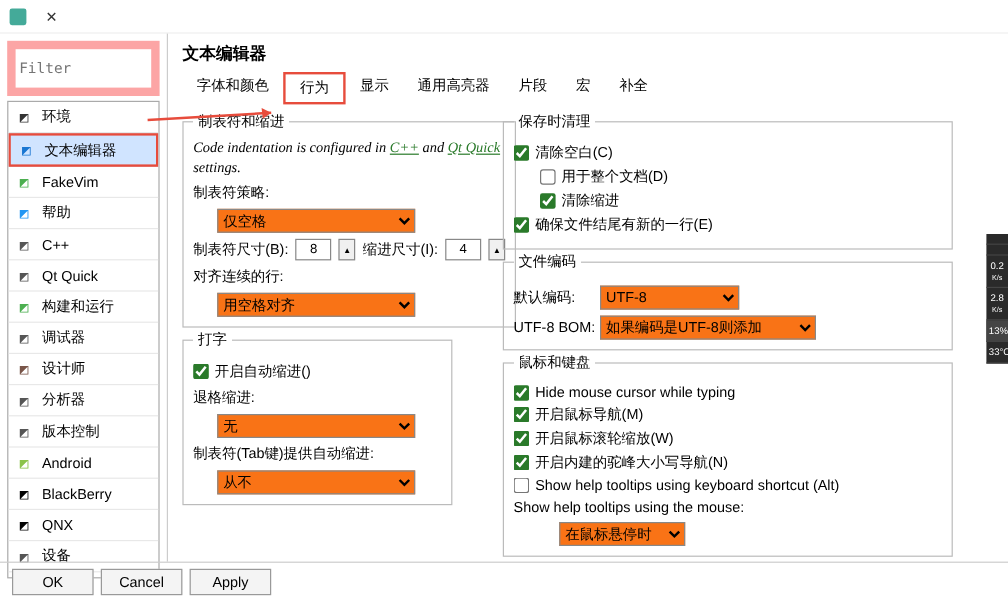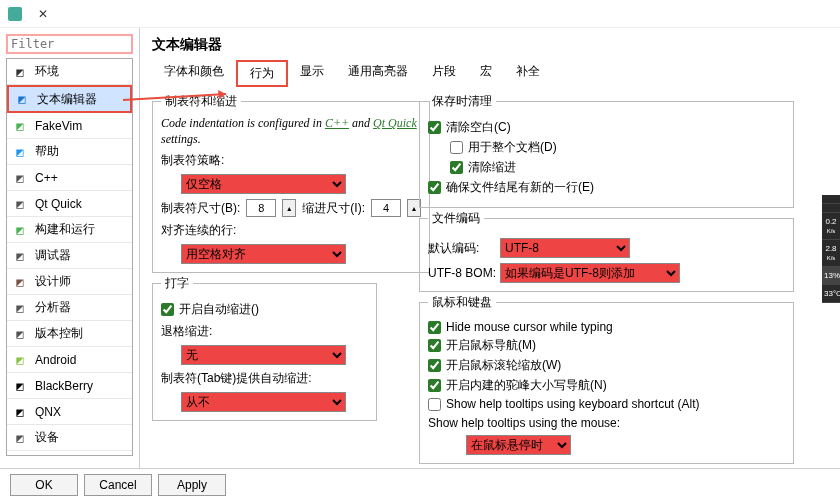--- a/index.html
+++ b/index.html
@@ -3,42 +3,42 @@
 <meta charset="utf-8">
 <style>
 * { box-sizing: border-box; margin: 0; padding: 0; }
 body { font-family: "Microsoft YaHei", sans-serif; font-size: 12px; background: #fff; width: 840px; height: 500px; overflow: hidden; position: relative; }
 .titlebar { height: 28px; display: flex; align-items: center; padding: 0 8px; border-bottom: 1px solid #eee; }
 .titlebar .logo { width: 14px; height: 14px; background: #4a9; border-radius: 2px; margin-right: 6px; }
 .titlebar .title { flex: 1; color: #333; }
 .titlebar .close { width: 30px; text-align: center; color: #333; cursor: pointer; }
 .main { display: flex; height: 440px; }
 .sidebar { width: 140px; padding: 6px; border-right: 1px solid #ccc; }
-.filter-input { width: 100%; height: 20px; border: 2px solid #fca5a5; padding: 4px 3px; font-family: monospace; font-size: 12px; color: #999; margin-bottom: 4px; }
+.filter-input { width: 100%; height: 20px; border: 7px solid #fca5a5; padding: 16px 3px; font-family: monospace; font-size: 12px; color: #999; margin-bottom: 4px; }
 .catlist { border: 1px solid #aaa; height: 398px; overflow: hidden; }
 .cat-item { height: 26px; display: flex; align-items: center; padding: 0 4px; border-bottom: 1px solid #e8e8e8; cursor: pointer; gap: 6px; }
 .cat-item.selected { background: #d0e4ff; border: 2px solid #e74c3c; height: 28px; }
 .cat-icon { width: 18px; height: 18px; display: flex; align-items: center; justify-content: center; font-size: 12px; font-family: monospace; }
 .content { flex: 1; padding: 8px 12px; overflow: hidden; }
 .content h2 { font-size: 14px; font-weight: bold; margin-bottom: 6px; }
 .tabs { display: flex; gap: 0; margin-bottom: 6px; }
 .tab { padding: 3px 12px; cursor: pointer; position: relative; }
 .tab.active { border: 2px solid #e74c3c; }
 .arrow { position: absolute; top: 90px; left: 118px; z-index: 10; pointer-events: none; }
 .panels { display: flex; gap: 10px; }
 .col { display: flex; flex-direction: column; gap: 2px; }
 .col-left { width: 225px; }
 .col-right { width: 375px; margin-left: 32px; }
 fieldset { border: 1px solid #bbb; padding: 6px 8px 8px; }
 legend { padding: 0 4px; font-size: 12px; }
 .italic { font-style: italic; font-family: serif; font-size: 12px; line-height: 1.3; }
 .italic a { color: #2a7a2a; text-decoration: underline; }
 .row { display: flex; align-items: center; gap: 6px; margin-top: 5px; }
 .row label { white-space: nowrap; }
-select { border: 1px solid #888; height: 20px; font-size: 12px; background: #ef4444; }
+select { border: 1px solid #888; height: 20px; font-size: 12px; background: #f97316; }
 .sel-wide { width: 165px; margin-left: 20px; }
 .spin { width: 30px; height: 18px; border: 1px solid #888; text-align: center; font-size: 11px; }
 .spinbtn { width: 14px; height: 18px; border: 1px solid #888; background: #f0f0f0; display: inline-flex; align-items: center; justify-content: center; font-size: 8px; }
 input[type=checkbox] { width: 13px; height: 13px; accent-color: #2a7a2a; }
 .chk-row { display: flex; align-items: center; gap: 5px; margin: 3px 0; }
 .chk-row.indent { margin-left: 22px; }
 .footer { position: absolute; bottom: 0; left: 0; right: 0; height: 32px; border-top: 1px solid #ccc; display: flex; align-items: center; gap: 6px; padding: 0 10px; }
 .btn { min-width: 68px; height: 22px; border: 1px solid #999; background: #f4f4f4; font-size: 12px; cursor: pointer; }
 .side-widget { position: absolute; right: 0; top: 195px; width: 18px; background: #2a2a2a; color: #fff; font-size: 8px; display: flex; flex-direction: column; }
 .side-widget div { padding: 4px 2px; text-align: center; border-bottom: 1px solid #444; }
@@ -204,21 +204,21 @@
           <div class="chk-row">
               <input type="checkbox" checked="" style="">
               <label>确保文件结尾有新的一行(E)</label>
             </div>
         </fieldset>
 
         <fieldset>
           <legend>文件编码</legend>
           <div class="row">
               <label style="width:66px">默认编码:</label>
-              <select style="width:130px"><option>UTF-8</option></select>
+              <select style="width:116px"><option>UTF-8</option></select>
             </div>
           <div class="row">
               <label style="width:66px">UTF-8 BOM:</label>
               <select style="width:180px"><option>如果编码是UTF-8则添加</option></select>
             </div>
         </fieldset>
 
         <fieldset>
           <legend>鼠标和键盘</legend>
           <div class="chk-row">

